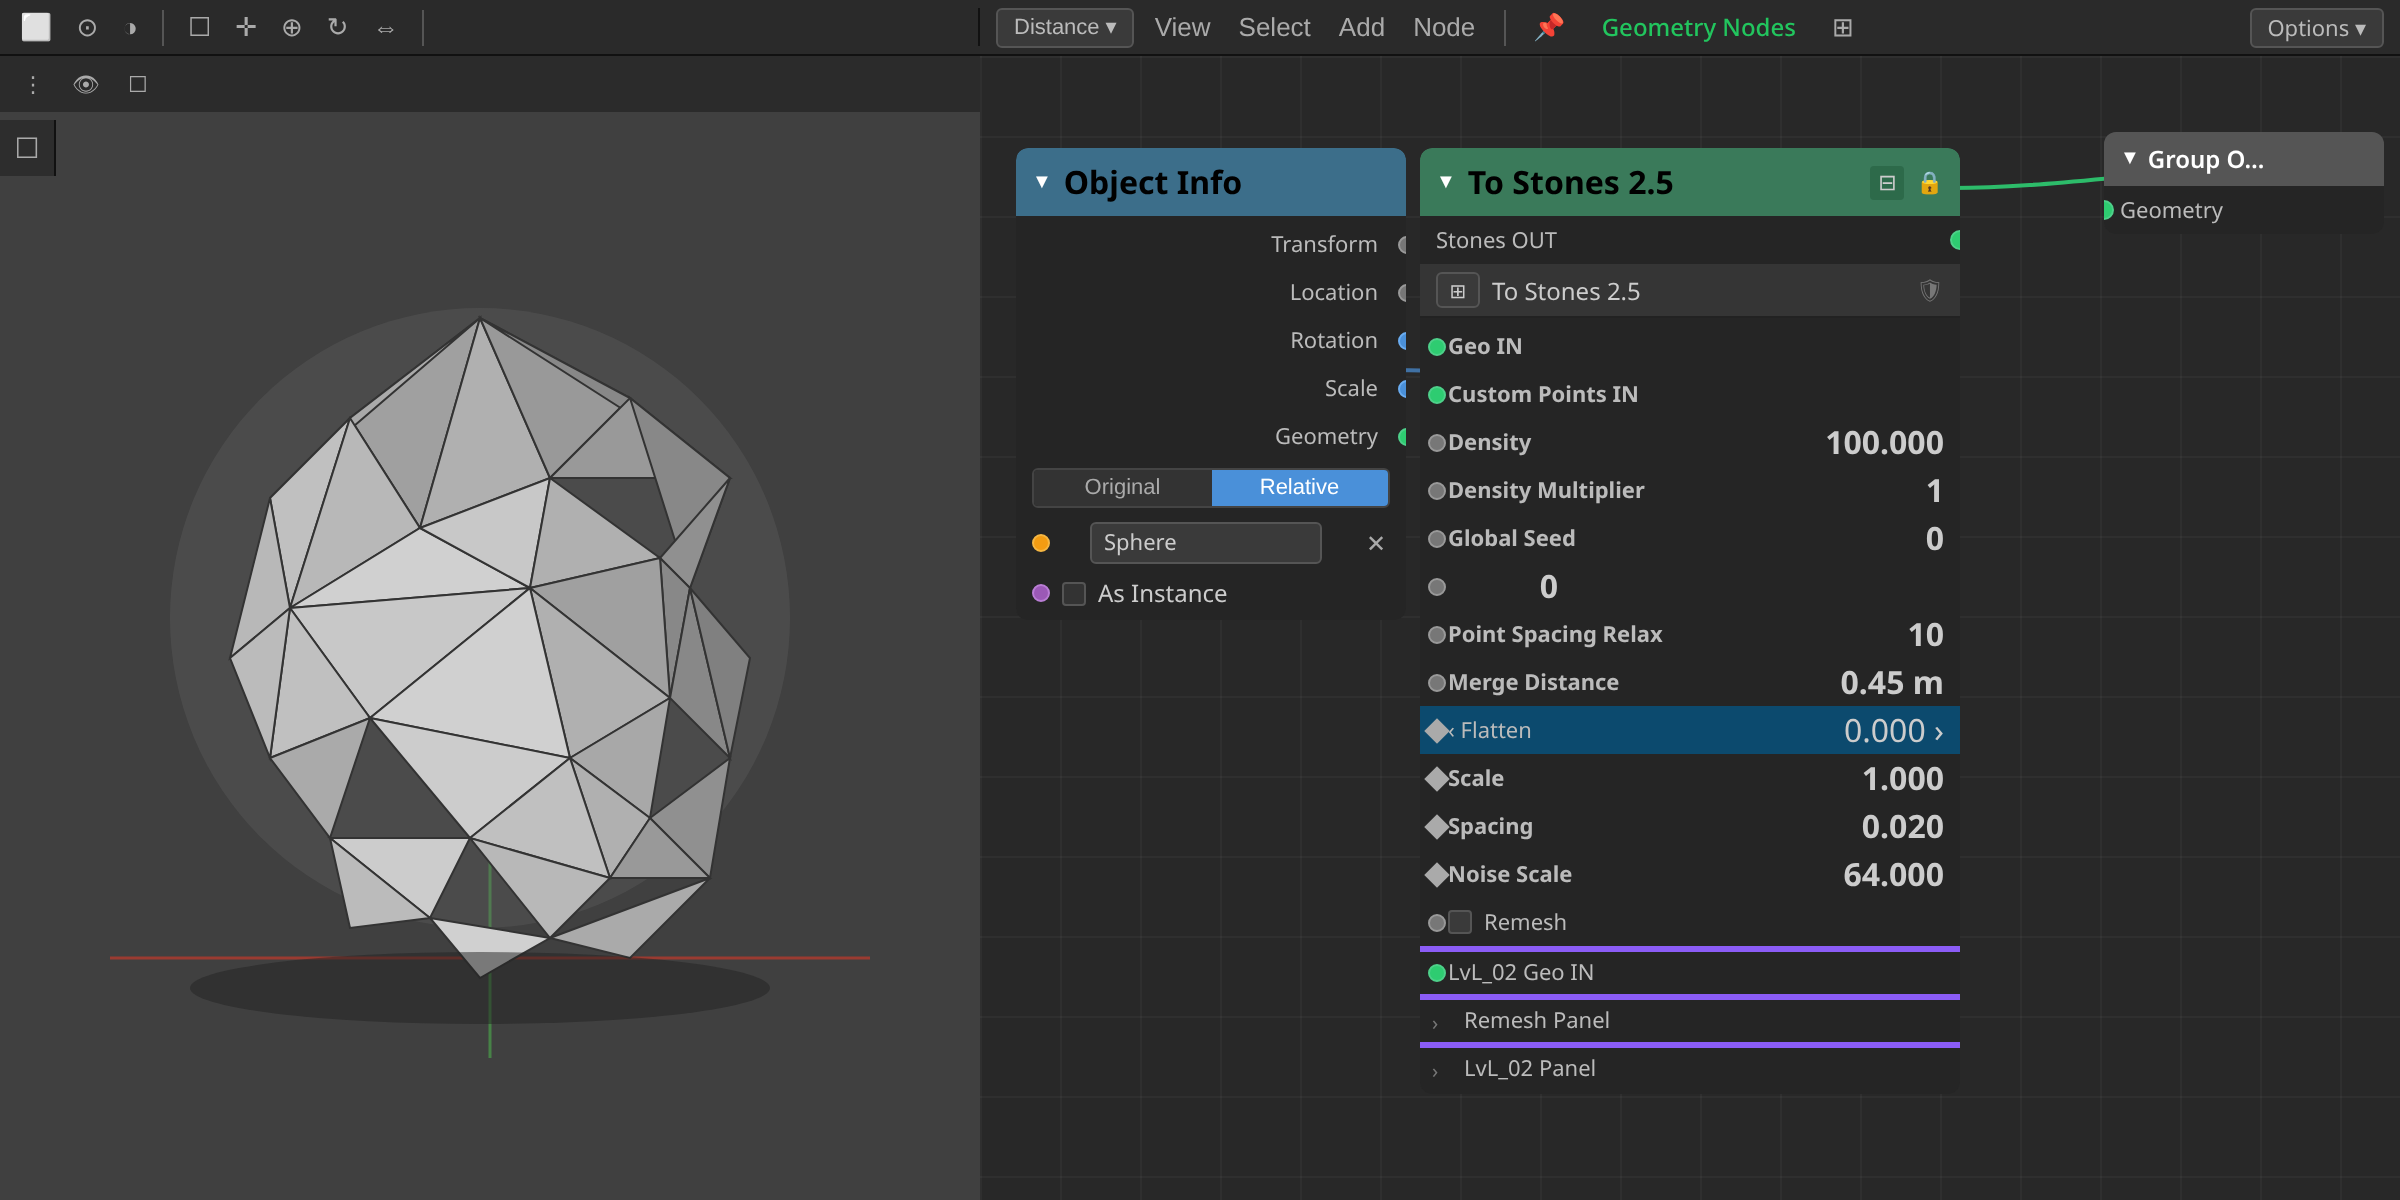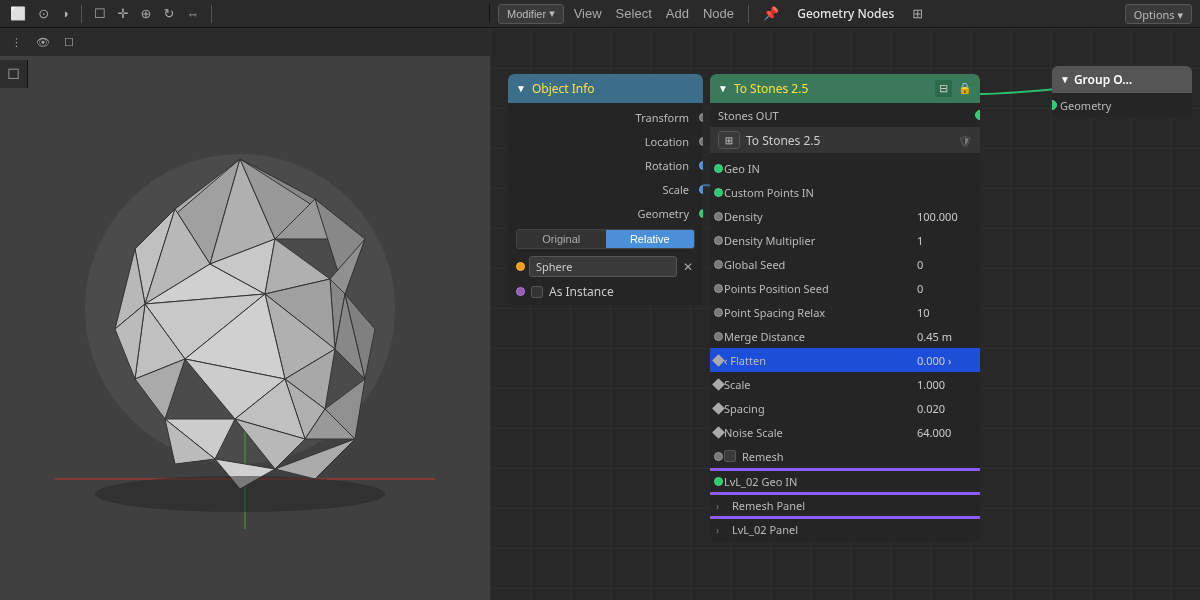--- a/index.html
+++ b/index.html
@@ -58,21 +58,21 @@
       color: #aaa;
       cursor: pointer;
       font-size: 13px;
       padding: 2px 4px;
       border-radius: 3px;
       display: flex;
       align-items: center;
     }
     .separator { width: 1px; height: 18px; background: #555; margin: 0 4px; }
     .toolbar-title {
-      color: #e5e5e5;
+      color: #22c55e;
       font-size: 12px;
       font-weight: 500;
       padding: 0 8px;
     }
 
     
     .main-content {
       display: flex;
       flex: 1;
       overflow: hidden;
@@ -158,23 +158,23 @@
       background: #3c6e8a;
     }
     .node-collapse-btn {
       color: #fff;
       font-size: 10px;
       cursor: pointer;
       background: none;
       border: none;
     }
     .node-title {
-      color: #fde047;
-      font-size: 12px;
-      font-weight: 400;
+      color: #000000;
+      font-size: 16px;
+      font-weight: 700;
       flex: 1;
     }
     .node-body {
       background: #252525;
       padding: 2px 0;
     }
     .node-row {
       display: flex;
       align-items: center;
       padding: 3px 8px;
@@ -225,21 +225,21 @@
     .toggle-btn.active {
       background: #4a90d9;
       color: #fff;
     }
 
     
     .sphere-row {
       display: flex;
       align-items: center;
       padding: 3px 8px;
-      gap: 4px;
+      gap: 20px;
     }
     .sphere-dot {
       width: 9px; height: 9px;
       border-radius: 50%;
       background: #f39c12;
       border: 1.5px solid #f5b642;
       flex-shrink: 0;
     }
     .sphere-dropdown {
       flex: 1;
@@ -333,40 +333,41 @@
       font-size: 11px;
     }
 
     
     .stone-row {
       display: flex;
       align-items: center;
       padding: 2px 8px 2px 14px;
       height: 24px;
       position: relative;
+      font-weight: bold;
     }
     .stone-label {
       color: #bbb;
       font-size: 11px;
       flex: 1;
     }
     .stone-value {
       color: #ccc;
-      font-size: 11px;
-      text-align: left;
+      font-size: 16px;
+      text-align: right;
       min-width: 55px;
     }
 
     
     .flatten-row {
       display: flex;
       align-items: center;
       padding: 2px 8px 2px 14px;
       height: 24px;
-      background: #1d4ed8;
+      background: #0c4a6e;
     }
 
     
     .remesh-row {
       display: flex;
       align-items: center;
       padding: 2px 8px 2px 14px;
       height: 24px;
       position: relative;
     }
@@ -421,21 +422,21 @@
     <button class="toolbar-icon-btn">☐</button>
     <button class="toolbar-icon-btn">✛</button>
     <button class="toolbar-icon-btn">⊕</button>
     <button class="toolbar-icon-btn">↻</button>
     <button class="toolbar-icon-btn">⇔</button>
     <div class="separator"></div>
     <span class="options-btn">Options ▾</span>
   </div>
   <div class="toolbar-right">
     <button class="toolbar-btn">
-      <span>Modifier</span> ▾
+      <span>Distance</span> ▾
     </button>
     <button class="toolbar-icon-btn">View</button>
     <button class="toolbar-icon-btn">Select</button>
     <button class="toolbar-icon-btn">Add</button>
     <button class="toolbar-icon-btn">Node</button>
     <div class="separator"></div>
     <button class="toolbar-icon-btn">📌</button>
     <span class="toolbar-title">Geometry Nodes</span>
     <button class="toolbar-icon-btn">⊞</button>
   </div>
@@ -616,21 +617,20 @@
         </div>
 
         <div class="stone-row">
           <div class="socket socket-gray" style="position:absolute; left:4px; width:9px; height:9px;"></div>
           <span class="stone-label">Global Seed</span>
           <span class="stone-value">0</span>
         </div>
 
         <div class="stone-row">
           <div class="socket socket-gray" style="position:absolute; left:4px; width:9px; height:9px;"></div>
-          <span class="stone-label">Points Position Seed</span>
           <span class="stone-value">0</span>
         </div>
 
         <div class="stone-row">
           <div class="socket socket-gray" style="position:absolute; left:4px; width:9px; height:9px;"></div>
           <span class="stone-label">Point Spacing Relax</span>
           <span class="stone-value">10</span>
         </div>
 
         <div class="stone-row">

